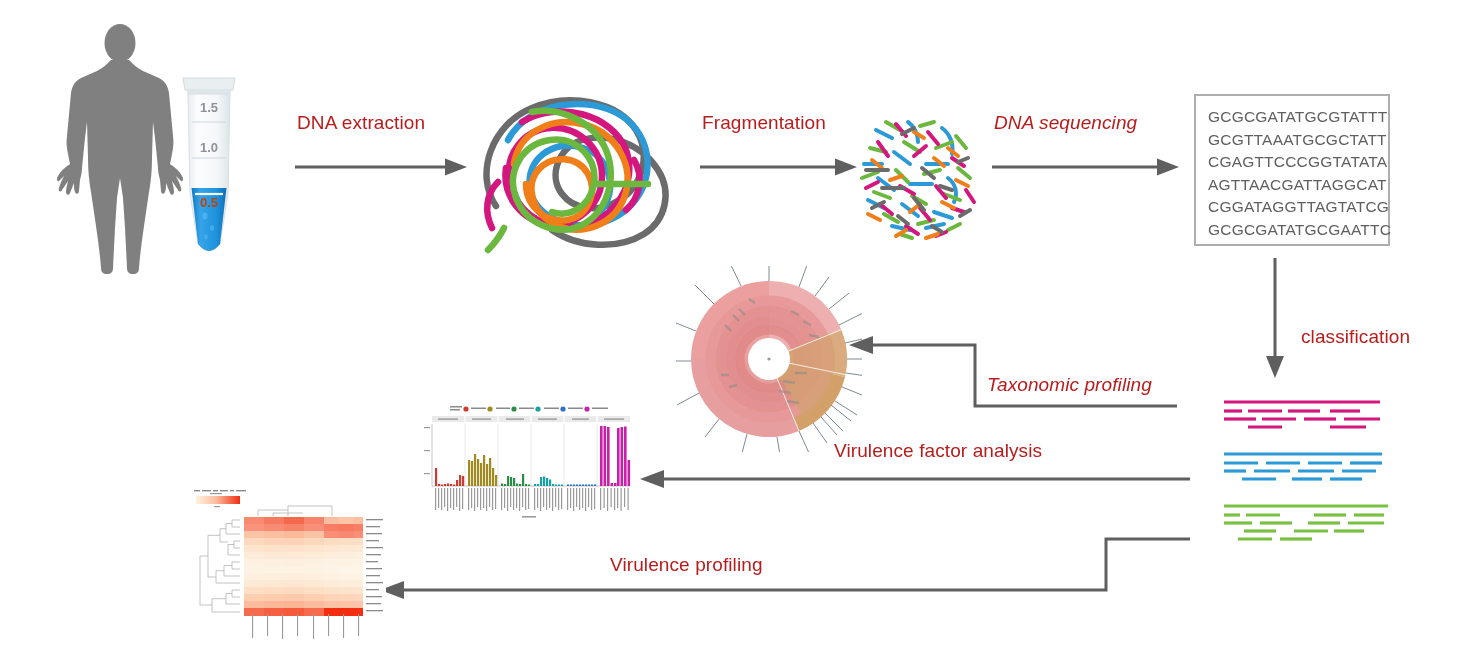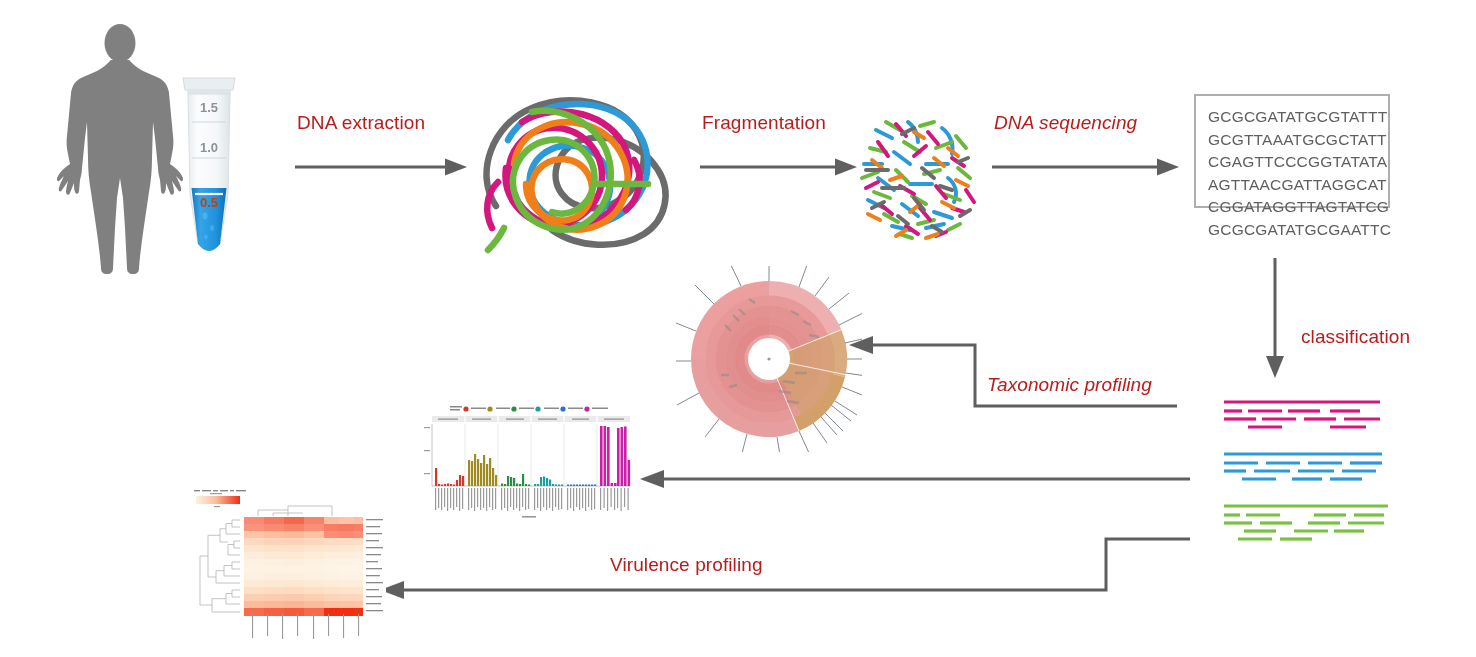--- a/index.html
+++ b/index.html
@@ -242,21 +242,21 @@
   </div>
 
   <div class="abs" style="left:992px; top:112px; width:190px; height:80px;font-style:italic;">
     <div class="flow-label abs" style="left:2px; top:0;">DNA sequencing</div>
     <svg class="abs" style="left:0; top:44px;" width="190" height="22" viewBox="0 0 190 22">
       <line x1="0" y1="11" x2="167" y2="11" stroke="#5f5f5f" stroke-width="3"></line>
       <polygon points="165,2.5 187,11 165,19.5" fill="#5f5f5f"></polygon>
     </svg>
   </div>
 
-  <div class="seq-box abs" style="left:1194px; top:94px; width:196px; height:114px;">
+  <div class="seq-box abs" style="left:1194px; top:94px; width:196px; height:152px;">
     <div class="seq-line">GCGCGATATGCGTATTT</div>
     <div class="seq-line">GCGTTAAATGCGCTATT</div>
     <div class="seq-line">CGAGTTCCCGGTATATA</div>
     <div class="seq-line">AGTTAACGATTAGGCAT</div>
     <div class="seq-line">CGGATAGGTTAGTATCG</div>
     <div class="seq-line">GCGCGATATGCGAATTC</div>
   </div>
 
   <div class="abs" style="left:1255px; top:258px; width:190px; height:132px;">
     <svg class="abs" style="left:0; top:0;" width="40" height="124" viewBox="0 0 40 124">
@@ -391,20 +391,21 @@
           <line x1="14" y1="22" x2="26" y2="24"></line>
           <line x1="10" y1="32" x2="22" y2="34"></line>
           <line x1="18" y1="42" x2="30" y2="44"></line>
           <line x1="26" y1="14" x2="38" y2="14"></line>
         </g>
       </g>
     </svg>
   </div>
 
   <div class="abs" style="left:638px; top:440px; width:552px; height:52px;">
+    <div class="flow-label abs" style="left:196px; top:0;">Virulence factor analysis</div>
     <svg class="abs" style="left:0; top:28px;" width="552" height="22" viewBox="0 0 552 22">
       <line x1="552" y1="11" x2="24" y2="11" stroke="#5f5f5f" stroke-width="3"></line>
       <polygon points="26,2 2,11 26,20" fill="#5f5f5f"></polygon>
     </svg>
   </div>
 
   <div class="abs" style="left:418px; top:402px; width:216px; height:118px; background:#ffffff;">
     <svg width="216" height="118" viewBox="0 0 216 118">
 
       <g>

